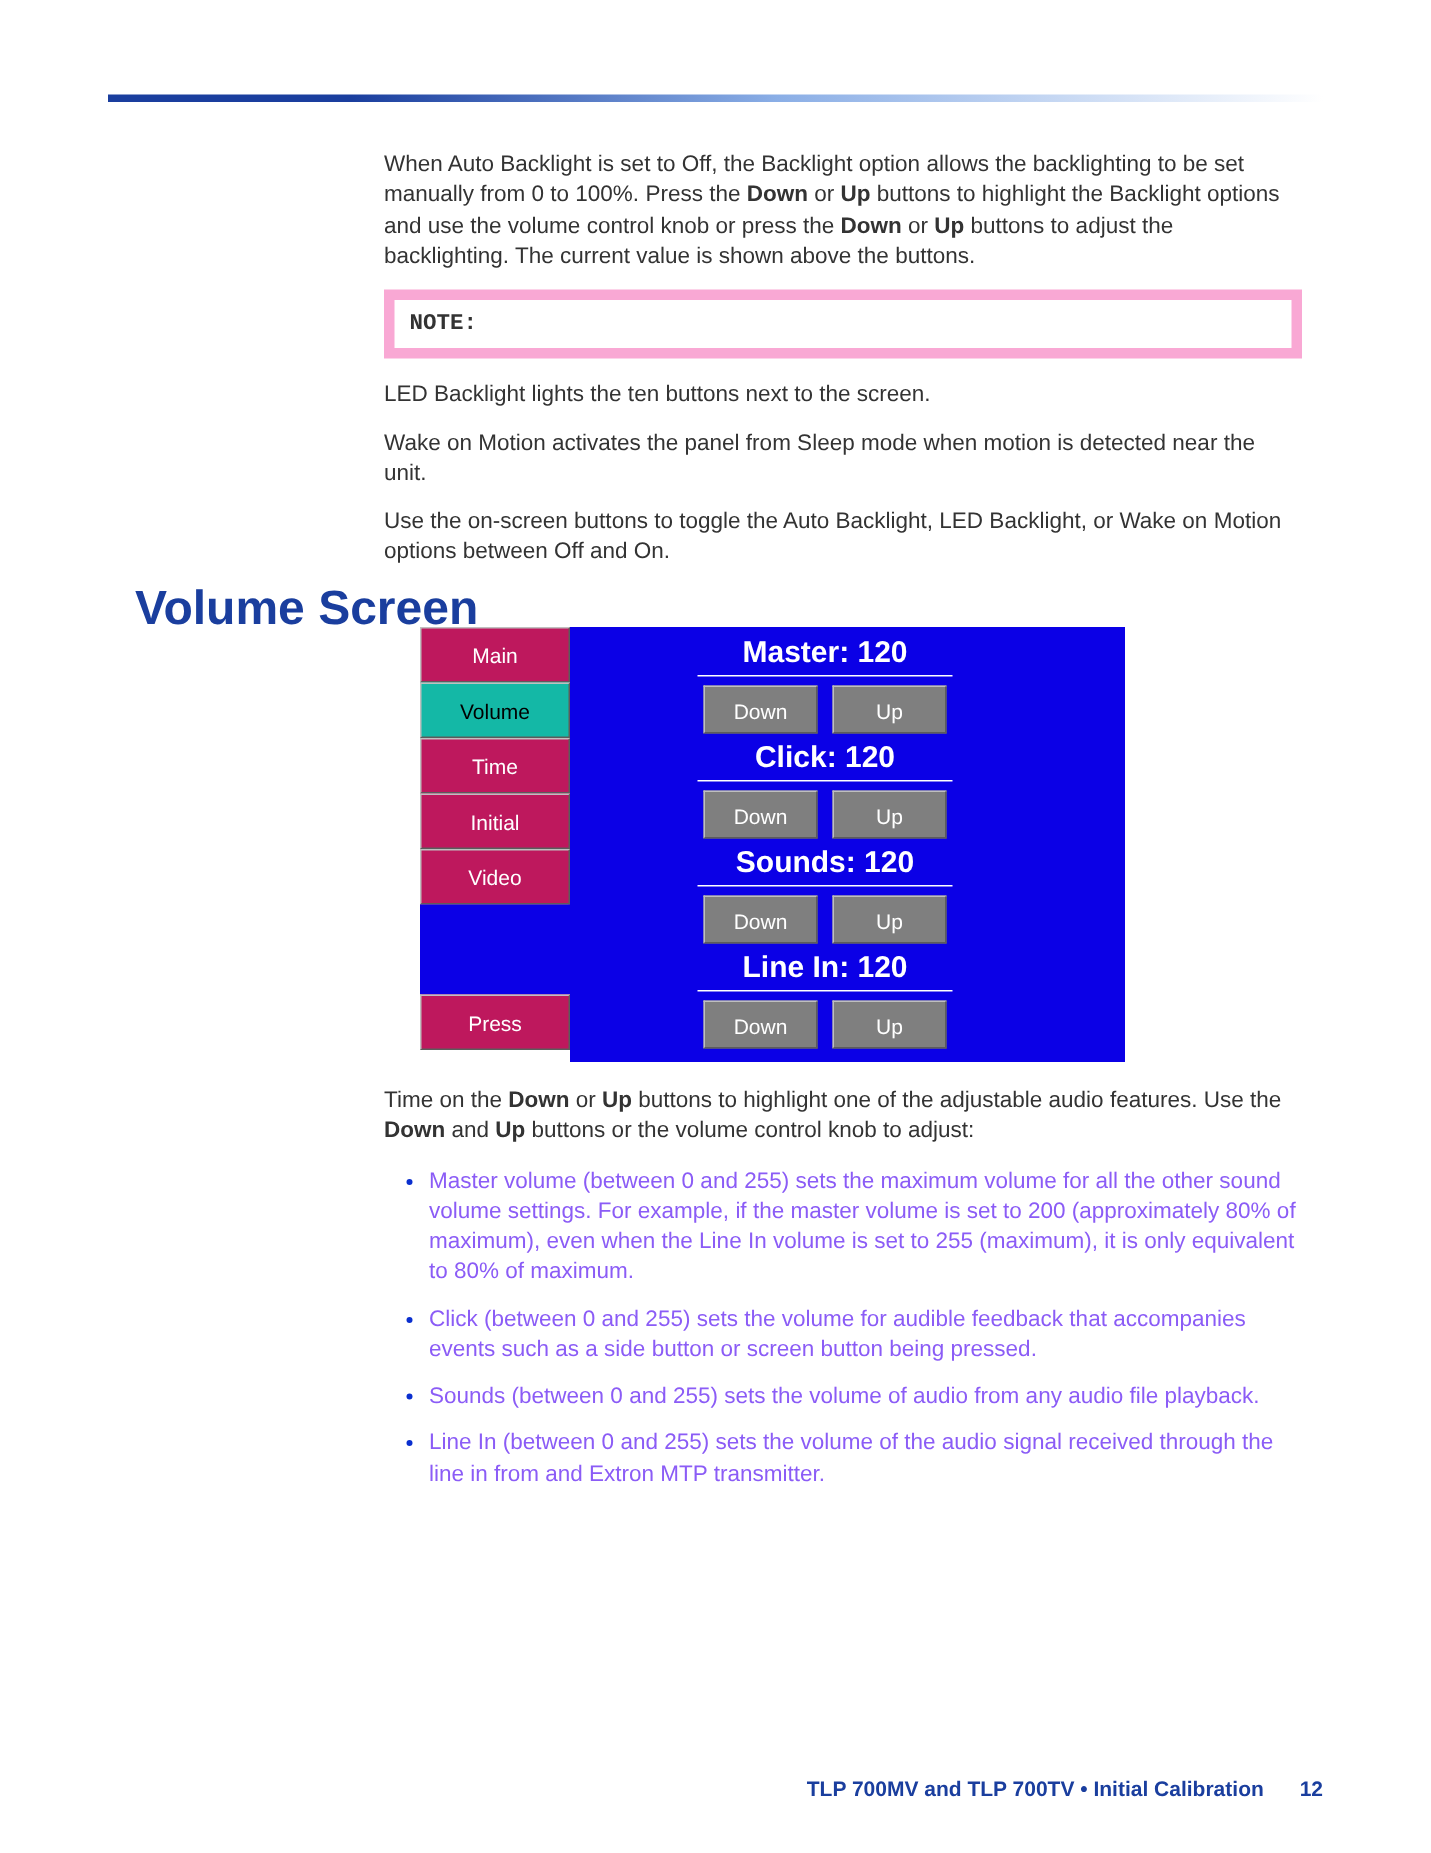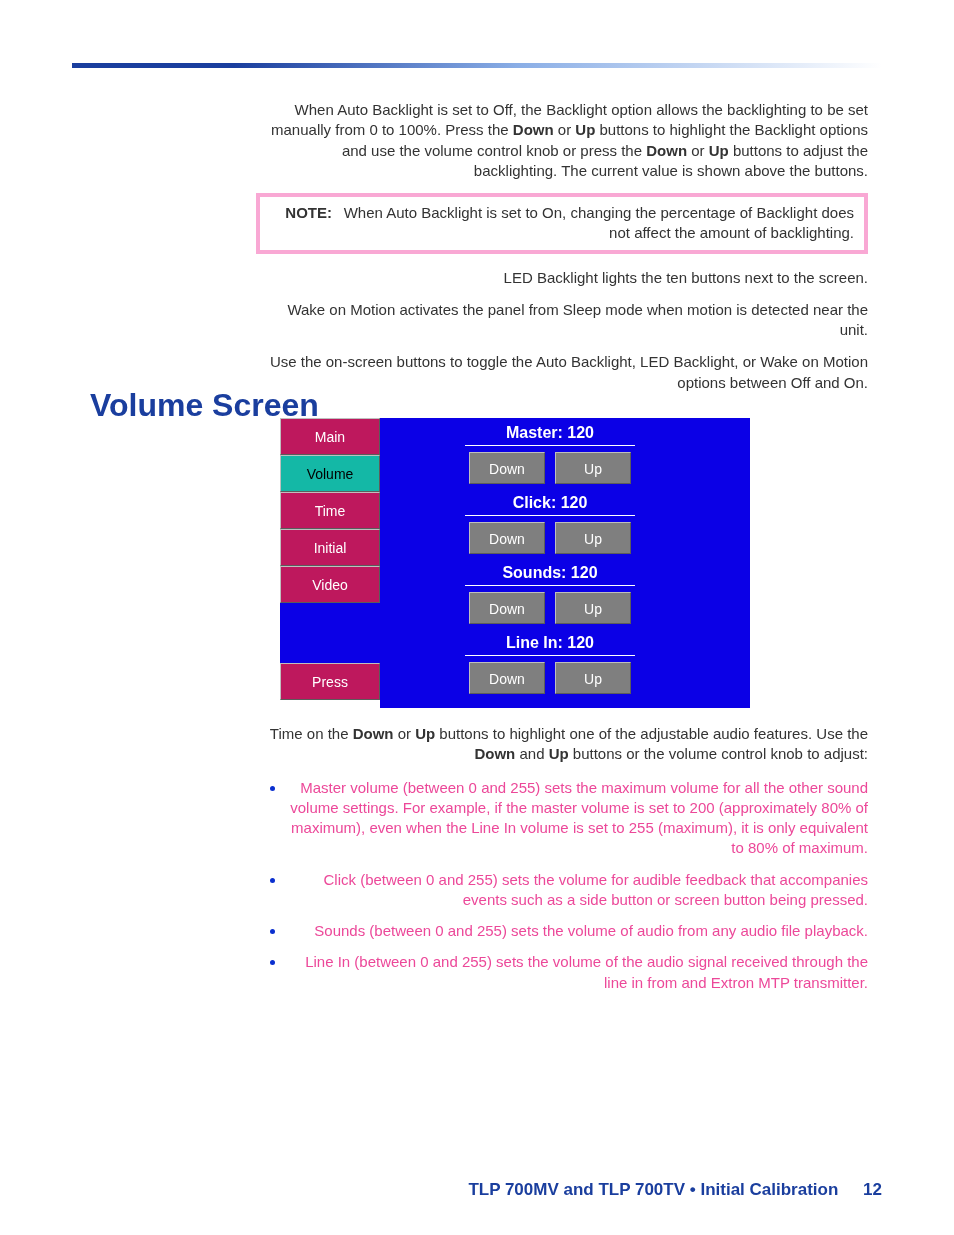--- a/index.html
+++ b/index.html
@@ -17,28 +17,28 @@
     top: 63px; left: 72px;
     width: 810px; height: 5px;
     background: linear-gradient(to right, #1a3e9e 0%, #1a3e9e 20%, #8aaee6 55%, #ffffff 100%);
   }
   .content {
     position: absolute;
     top: 100px;
     left: 256px;
     width: 612px;
     line-height: 1.35;
-    text-align: right;
   }
   .content p { margin-bottom: 12px; }
   .content b { font-weight: 700; }
   .note-box {
-    border: 4px solid #f9a8d4;
+    border: 7px solid #f9a8d4;
     padding: 6px 10px;
     margin: 6px 0 14px 0;
+    font-family: Liberation Mono, monospace;
   }
   .note-box .note-row { display: flex; }
   .note-box .note-label { font-weight: 700; min-width: 62px; }
   .note-box .note-text { flex: 1; }
   .h1 {
     position: absolute;
     left: 90px;
     font-size: 32px;
     font-weight: 700;
     color: #1a3e9e;
@@ -84,21 +84,21 @@
     left: 140px;
     width: 260px;
     text-align: center;
   }
   .g1 { top: 6px; }
   .g2 { top: 76px; }
   .g3 { top: 146px; }
   .g4 { top: 216px; }
   .ctrl-label {
     color: #fff;
-    font-size: 16px;
+    font-size: 20px;
     font-weight: 700;
     border-bottom: 1px solid #fff;
     padding-bottom: 3px;
     text-align: center;
     margin: 0 auto 6px auto;
     width: 170px;
   }
   .btn-row { display: flex; justify-content: center; gap: 10px; }
   .vbtn {
     width: 76px; height: 32px;
@@ -109,46 +109,45 @@
     font-size: 14px;
     border-top: 1px solid #bfbfbf;
     border-left: 1px solid #bfbfbf;
     border-right: 1px solid #5c5c5c;
     border-bottom: 1px solid #5c5c5c;
   }
   .bullets {
     list-style: disc;
     padding-left: 30px;
   }
-  .bullets > li { margin-bottom: 10px; color:#ec4899; }
+  .bullets > li { margin-bottom: 10px; color:#8b5cf6; }
   .bullets > li::marker { color:#0a2fcf; font-size:16px; font-weight:bold; }
   .footer {
     position: absolute;
     bottom: 35px;
     right: 72px;
-    font-size: 17px;
+    font-size: 14px;
     color: #1a3e9e;
     font-weight: 700;
   }
   .footer .pnum { margin-left: 20px; }
   .sec2 { top:724px; }
 </style>
 </head>
 <body>
 
 <div class="top-rule"></div>
 
 <div class="content">
   <p>
     <span>When Auto Backlight is set to Off, the Backlight option allows the backlighting to be set manually from 0 to 100%. Press the </span><b>Down</b><span> or </span><b>Up</b><span> buttons to highlight the Backlight options and use the volume control knob or press the </span><b>Down</b><span> or </span><b>Up</b><span> buttons to adjust the backlighting. The current value is shown above the buttons.</span>
   </p>
   <div class="note-box">
     <div class="note-row">
       <div class="note-label">NOTE:</div>
-      <div class="note-text">When Auto Backlight is set to On, changing the percentage of Backlight does not affect the amount of backlighting.</div>
     </div>
   </div>
   <p>LED Backlight lights the ten buttons next to the screen.</p>
   <p>Wake on Motion activates the panel from Sleep mode when motion is detected near the unit.</p>
   <p>Use the on-screen buttons to toggle the Auto Backlight, LED Backlight, or Wake on Motion options between Off and On.</p>
 </div>
 
 <div class="h1 vh">Volume Screen</div>
 
 <div class="panel-wrap">

